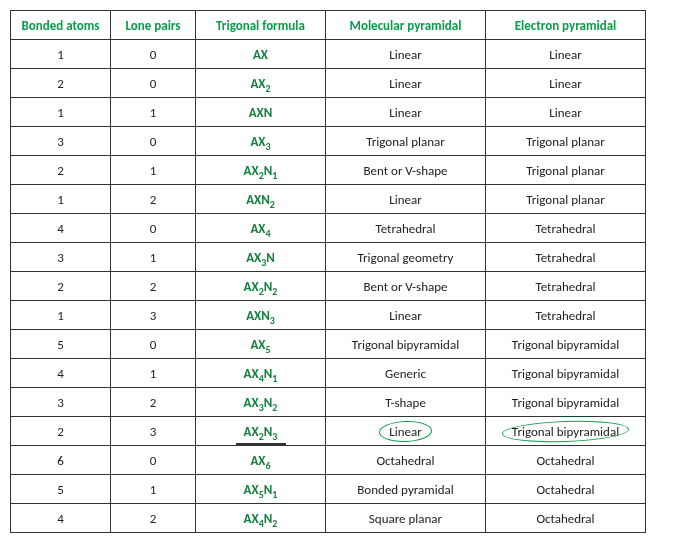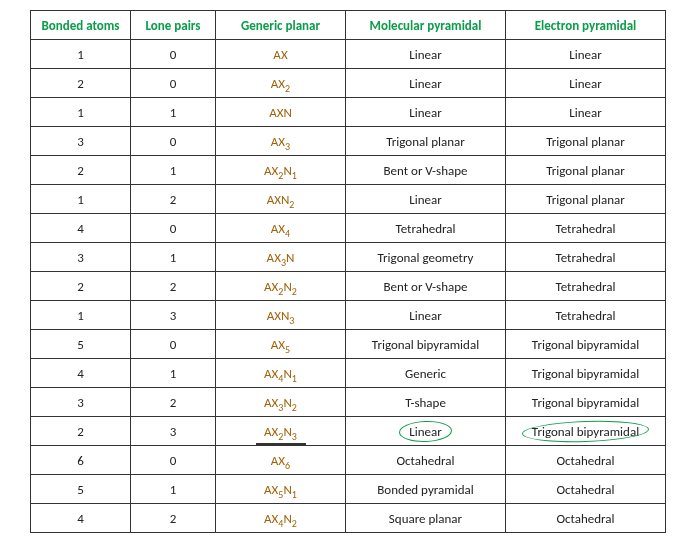--- a/index.html
+++ b/index.html
@@ -6,41 +6,40 @@
     margin: 0;
     padding: 10px;
     font-family: Calibri, Arial, sans-serif;
     background: #fff;
     font-size: 14px;
   }
   table {
     border-collapse: collapse;
     width: 580px;
     table-layout: fixed;
-    margin-left: 20px;
   }
   th, td {
     border: 1px solid #333;
     padding: 5px 4px;
     text-align: center;
     vertical-align: middle;
     height: 18px;
   }
   th {
     color: #0a9d4a;
     font-weight: bold;
     font-size: 13px;
   }
   td {
     font-size: 13px;
     color: #222;
   }
   .formula {
-    color: #a16207;
-    font-weight: normal;
+    color: #15803d;
+    font-weight: bold;
   }
   sub { font-size: 10px; line-height: 0; }
   col.c1 { width: 100px; }
   col.c2 { width: 85px; }
   col.c3 { width: 130px; }
   col.c4 { width: 160px; }
   col.c5 { width: 160px; }
 
   .highlight-row .formula-cell { position: relative; }
   .underline-mark {
@@ -76,21 +75,21 @@
     <col class="c1">
       <col class="c2">
       <col class="c3">
       <col class="c4">
       <col class="c5">
   </colgroup>
   <thead>
     <tr>
       <th>Bonded atoms</th>
       <th>Lone pairs</th>
-      <th>Generic planar</th>
+      <th>Trigonal formula</th>
       <th>Molecular pyramidal</th>
       <th>Electron pyramidal</th>
     </tr>
   </thead>
   <tbody id="tbody">
       <tr>
         <td>1</td>
         <td>0</td>
         <td class="formula-cell"><span class="formula">AX</span></td>
         <td>Linear</td>

